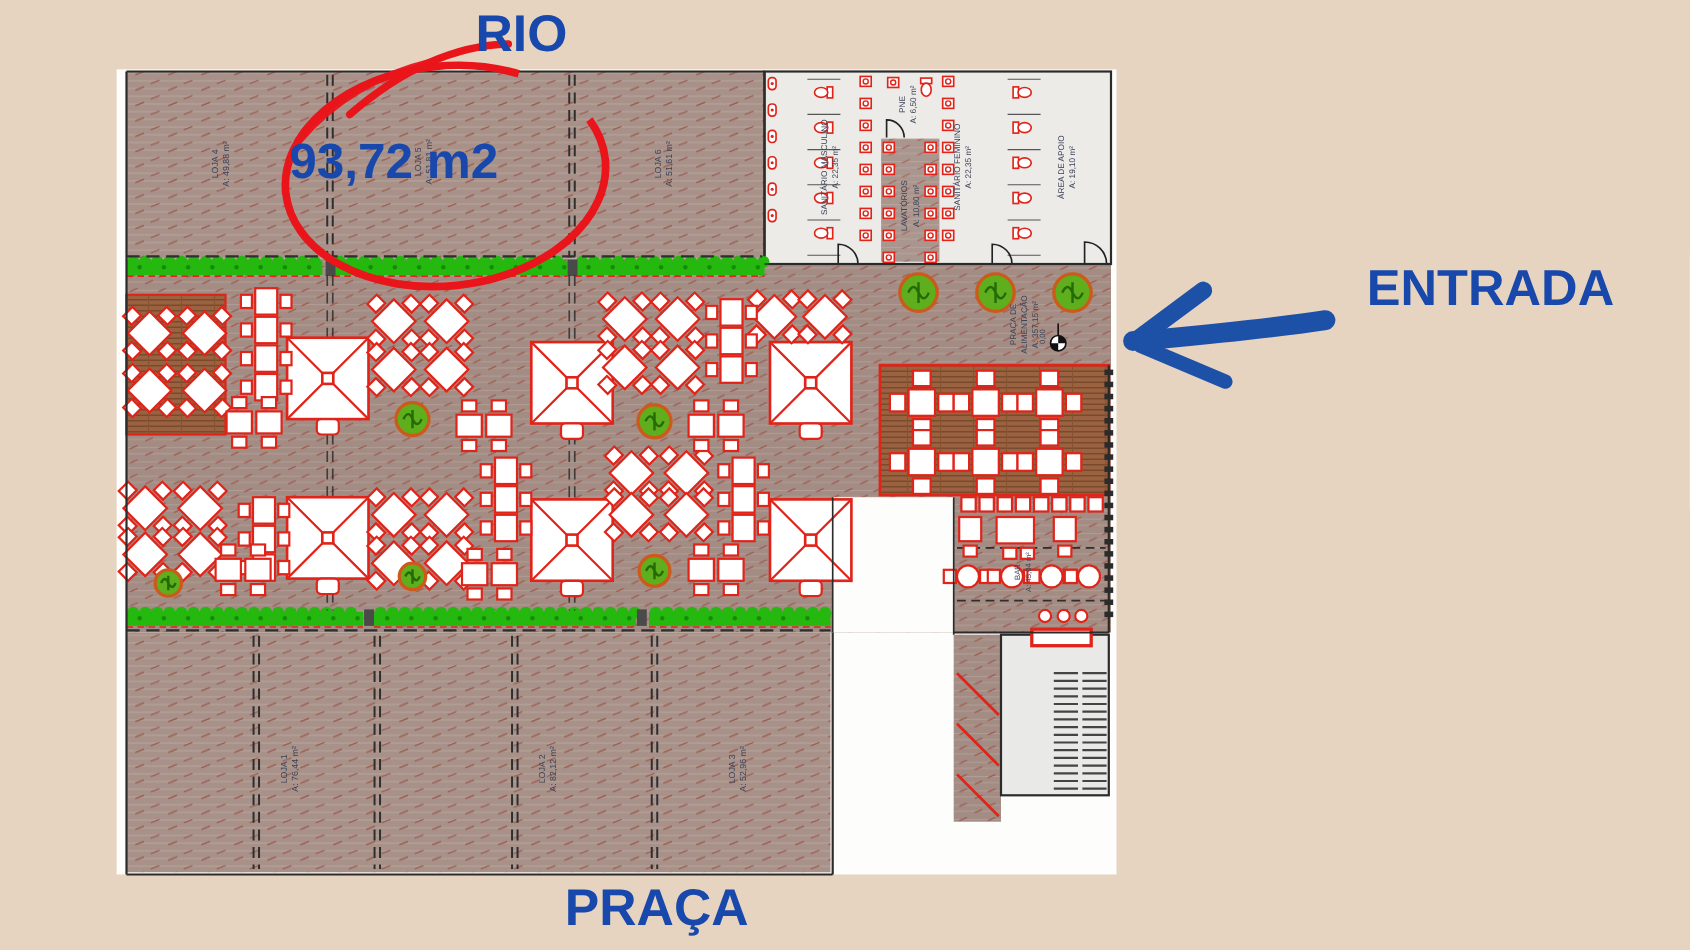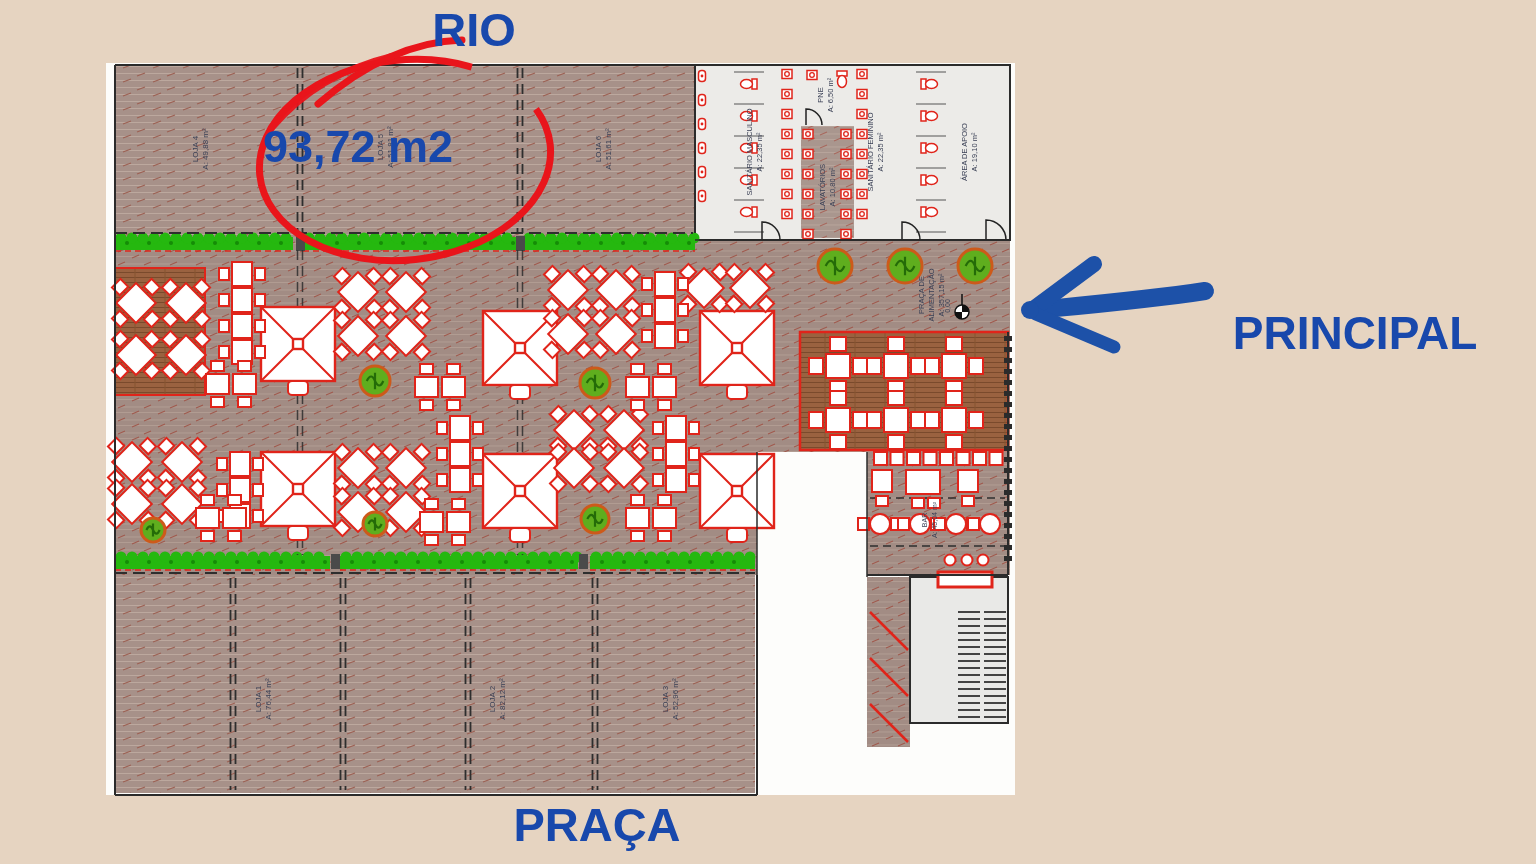--- a/index.html
+++ b/index.html
@@ -973,15 +973,15 @@
           <path d="M1205,291 C1152,299 1098,304 1046,309" fill="none" stroke="#1d51a8" stroke-width="18" stroke-linecap="round"></path>
           <path d="M1032,310 L1094,264" fill="none" stroke="#1d51a8" stroke-width="16" stroke-linecap="round"></path>
           <path d="M1036,314 L1114,347" fill="none" stroke="#1d51a8" stroke-width="13" stroke-linecap="round"></path>
           <circle cx="1030" cy="310" r="9" fill="#1d51a8"></circle>
         </g>
       </g>
     </svg>
 
   <div class="big t-rio">RIO</div>
   <div class="big t-area">93,72 m2</div>
-  <div class="big t-ent2">PRINCIPAL</div>
+  <div class="big t-ent1">ENTRADA</div>
   <div class="big t-praca">PRAÇA</div>
 </div>
 
 </body></html>

